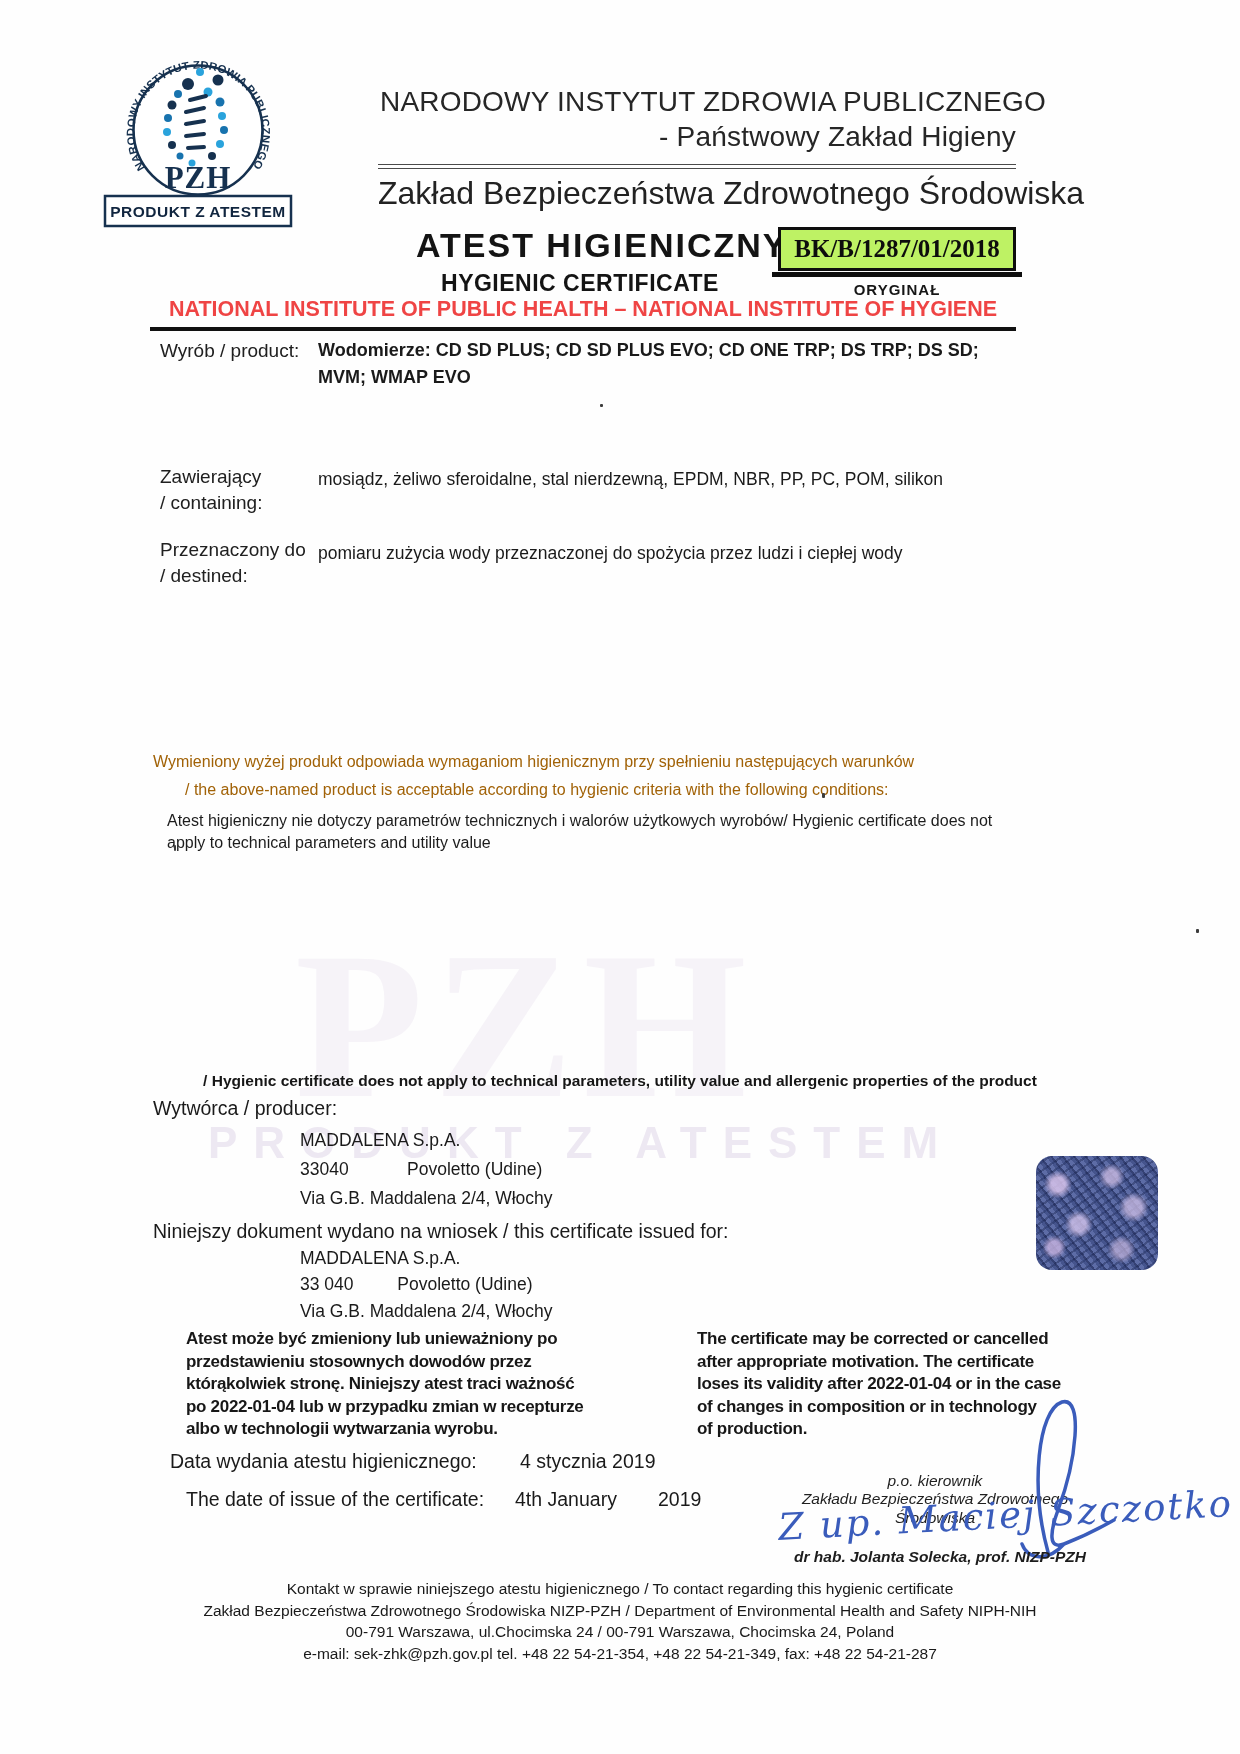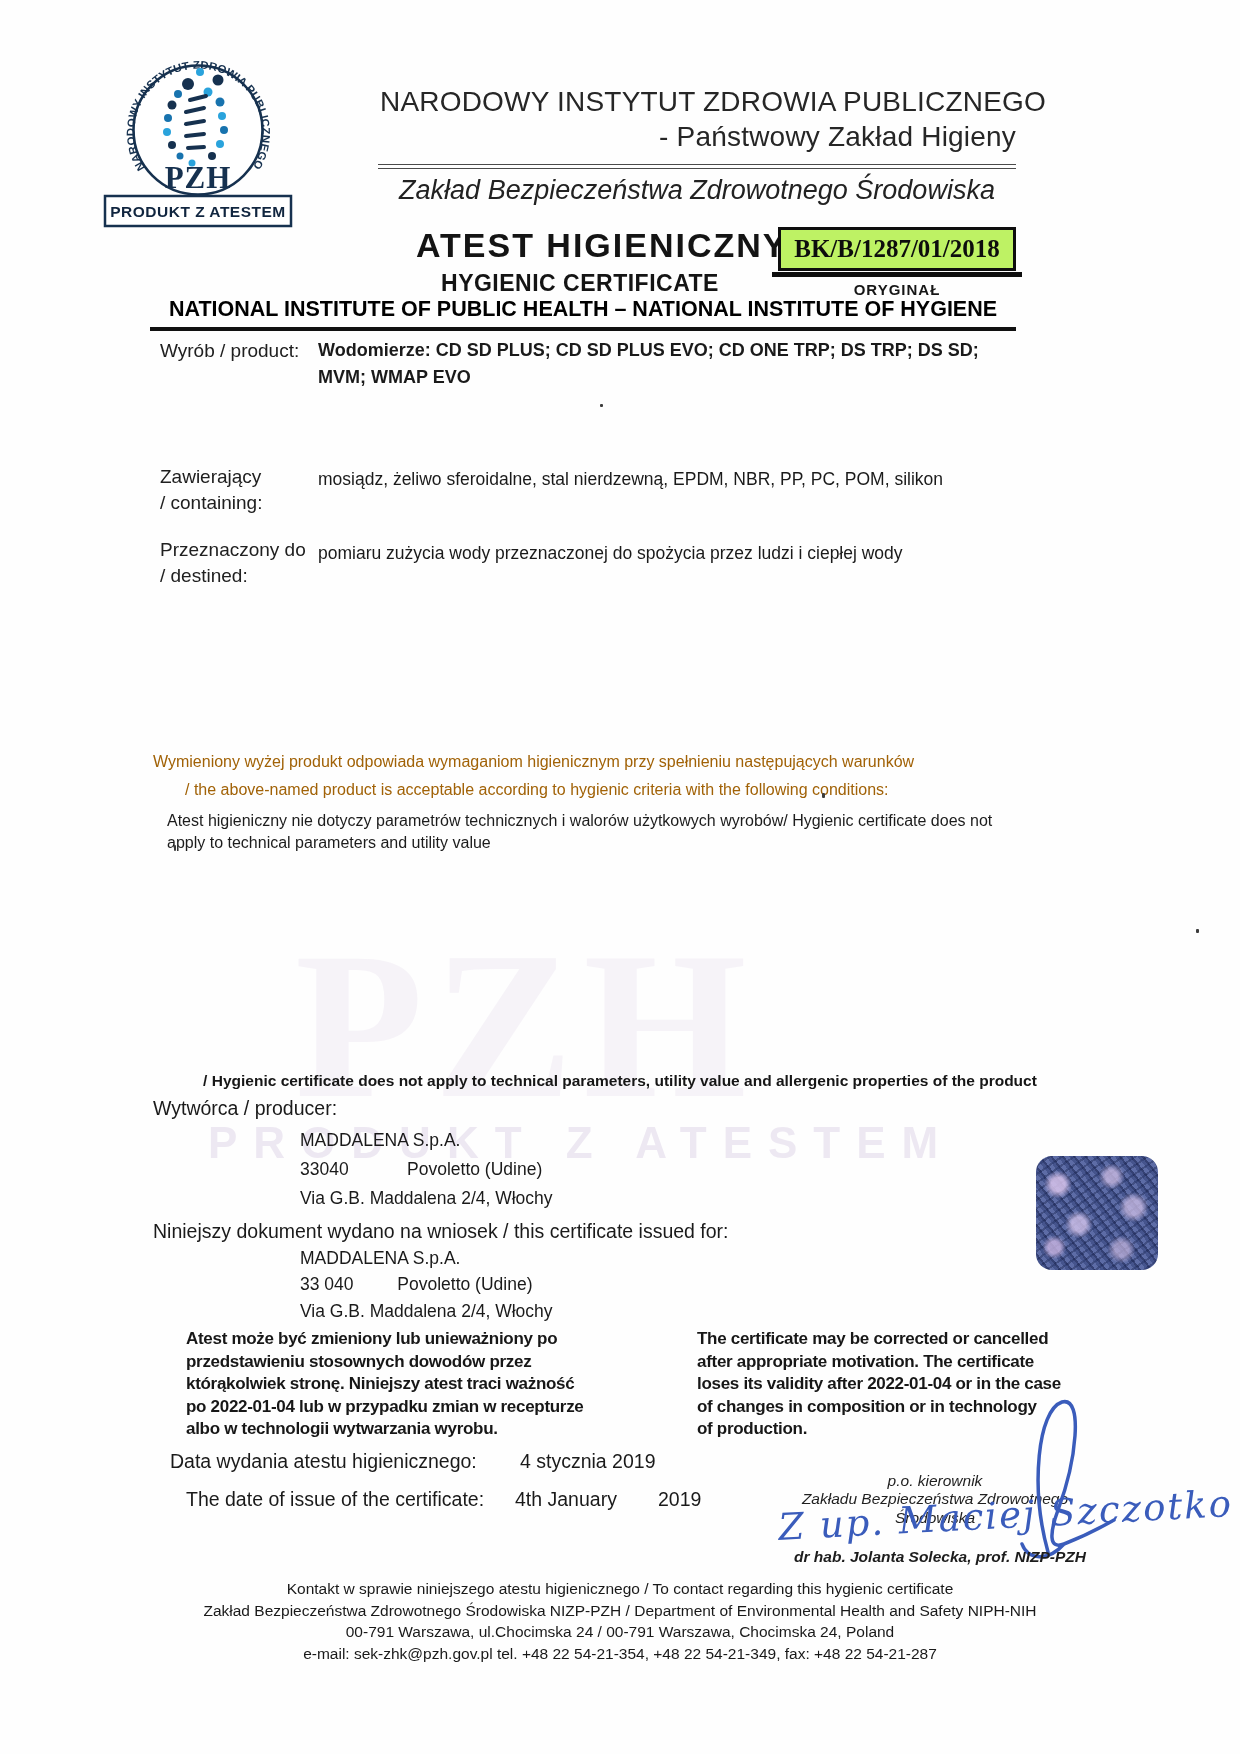--- a/index.html
+++ b/index.html
@@ -10,33 +10,33 @@
   }
   .abs{position:absolute;}
   .pre{white-space:pre-line;}
   .nowrap{white-space:nowrap;}
   .center{text-align:center;}
   .right{text-align:right;}
 
   
   .inst-line{font-size:28px;color:#262626;letter-spacing:.2px;}
   .header-rule{height:3px;border-top:1px solid #4a4a4a;border-bottom:1px solid #4a4a4a;}
-  .dept-line{font-size:27px;color:#222;font-style:italic;}
+  .dept-line{font-size:32px;color:#222;}
 
   
   .title-pl{font-size:34px;font-weight:800;letter-spacing:2px;color:#141414;}
   .num-box{
     width:238px;height:44px;border:3px solid #0e0e0e;box-sizing:border-box;
     font-family:"Liberation Serif",serif;font-weight:700;font-size:25px;
     text-align:center;line-height:38px;color:#0d0d0d;background:#bef264;
   }
   .num-underline{height:5px;background:#0e0e0e;}
   .oryginal{font-size:15px;font-weight:700;letter-spacing:1px;color:#161616;}
   .title-en{font-size:23px;font-weight:700;letter-spacing:.5px;color:#141414;}
-  .inst-en{font-size:21.5px;font-weight:700;color:#000000;}
+  .inst-en{font-size:21.5px;font-weight:700;color:#ef4444;}
   .main-rule{height:4px;background:#111;}
 
   
   .field-label{font-size:19px;color:#202020;line-height:1.35;}
   .field-value{font-size:17.5px;line-height:1.5;color:#1a1a1a;}
   .product-value{font-weight:700;font-size:18px;}
 
   .cond-main{font-size:16px;color:#a16207;}
   .cond-note{font-size:16px;line-height:1.4;color:#1c1c1c;}
 

